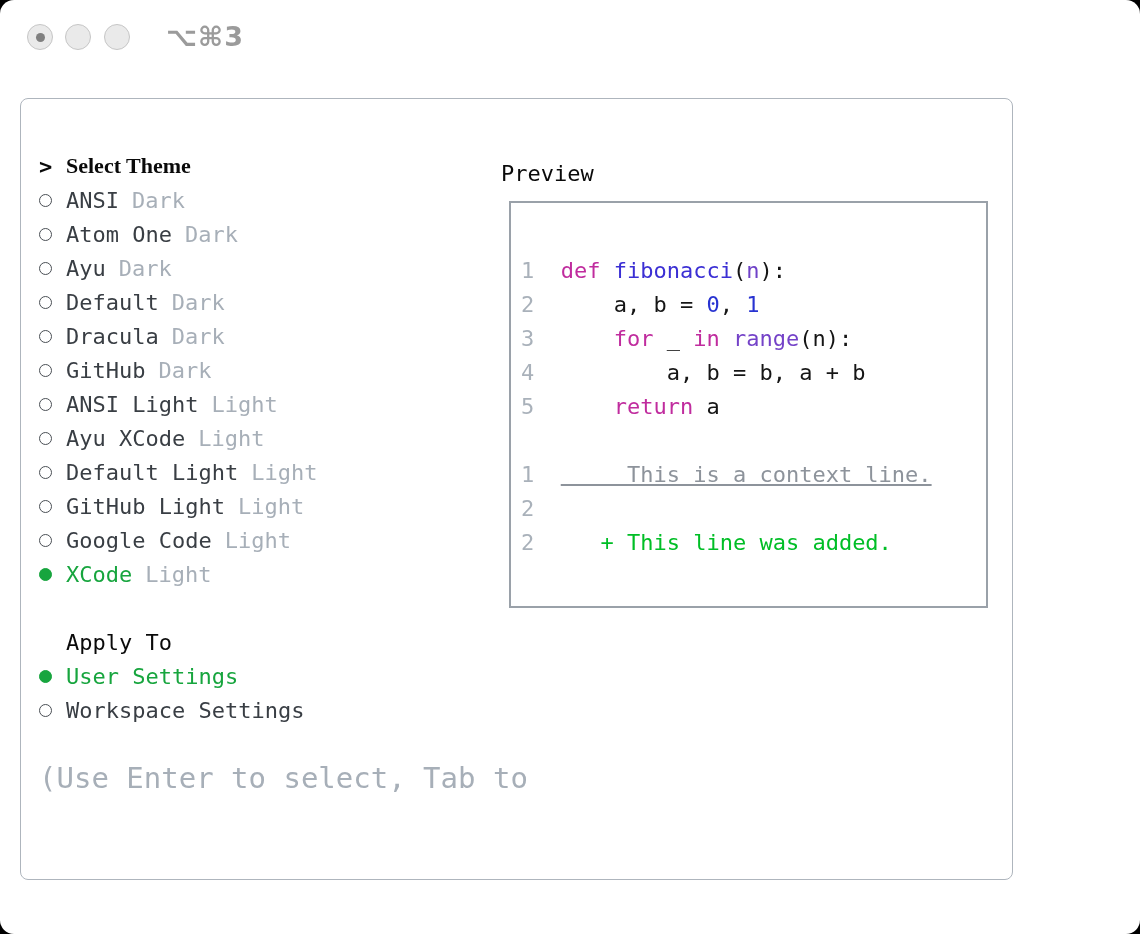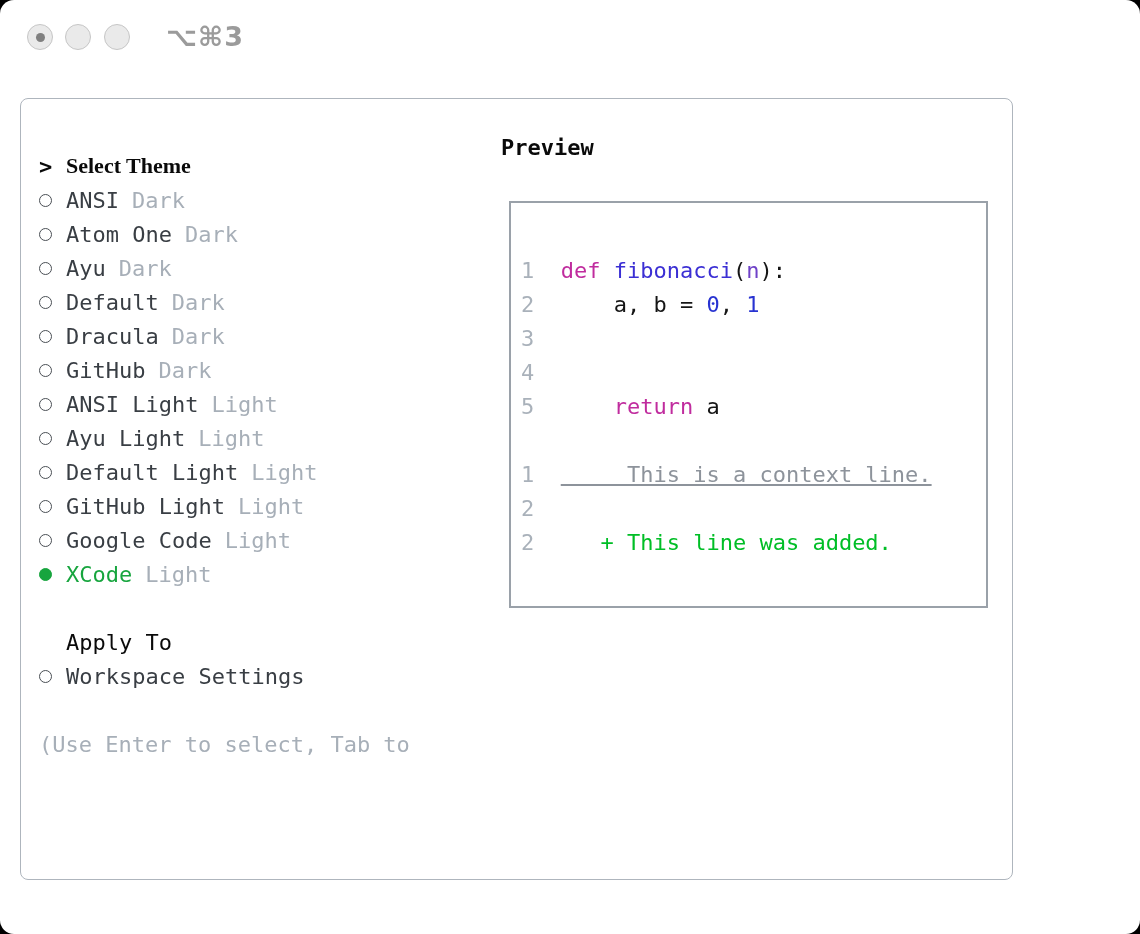--- a/index.html
+++ b/index.html
@@ -43,26 +43,26 @@
   .radio {
     width: 13px; height: 13px; border-radius: 50%;
     border: 1.5px solid #4a4f55; background: transparent;
   }
   .row.selected .radio { background: var(--accent-green, #17a53e); border-color: var(--accent-green, #17a53e); }
   .nm { color: var(--item-text, #393e44); }
   .row.selected .nm { color: var(--accent-green, #17a53e); }
   .vr { color: var(--muted, #a7afb8); margin-left: 13px; }
   .apply-hdr { color: #0a0a0a; font-weight: normal; }
   .help { margin-top: 34px; }
-  .help .hline { height: 35px; line-height: 35px; font-size: 22px; color: var(--muted, #a7afb8); white-space: pre; }
+  .help .hline { height: 35px; line-height: 35px; font-size: 29px; color: var(--muted, #a7afb8); white-space: pre; }
 
   
   .preview-title {
-    position: absolute; left: 480px; top: 32px; height: 34px; line-height: 34px;
-    font-size: 22px; font-weight: bold; color: #0a0a0a;
+    position: absolute; left: 480px; top: 58px; height: 34px; line-height: 34px;
+    font-size: 22px; font-weight: normal; color: #0a0a0a;
   }
   .preview-box {
     position: absolute; left: 488px; top: 102px; width: 479px; height: 407px;
     border: 2px solid var(--box-border, #9aa1a9); background: #fff;
     padding: 50px 0 0 10px; overflow: hidden;
   }
   .code-row { height: 34px; display: flex; align-items: center; font-size: 22px; white-space: pre; color: #151515; }
   .ln { display: inline-block; width: 3ch; flex: 0 0 auto; color: var(--linenum, #a9b1ba); }
   .code { white-space: pre; }
 </style>
@@ -119,21 +119,21 @@
         <span class="nm">GitHub</span>
         <span class="vr">Dark</span>
       </div>
       <div class="row theme-item">
         <span class="marker"><span class="radio"></span></span>
         <span class="nm">ANSI Light</span>
         <span class="vr">Light</span>
       </div>
       <div class="row theme-item">
         <span class="marker"><span class="radio"></span></span>
-        <span class="nm">Ayu Light</span>
+        <span class="nm">Ayu XCode</span>
         <span class="vr">Light</span>
       </div>
       <div class="row theme-item">
         <span class="marker"><span class="radio"></span></span>
         <span class="nm">Default Light</span>
         <span class="vr">Light</span>
       </div>
       <div class="row theme-item">
         <span class="marker"><span class="radio"></span></span>
         <span class="nm">GitHub Light</span>
@@ -149,20 +149,24 @@
         <span class="nm">XCode</span>
         <span class="vr">Light</span>
       </div>
 
       <div class="spacer"></div>
 
       <div class="row">
         <span class="marker"></span>
         <span class="apply-hdr">Apply To</span>
       </div>
+      <div class="row theme-item selected">
+        <span class="marker"><span class="radio"></span></span>
+        <span class="nm">User Settings</span>
+      </div>
       <div class="row theme-item">
         <span class="marker"><span class="radio"></span></span>
         <span class="nm">Workspace Settings</span>
       </div>
 
       <div class="help">
         <div class="hline">(Use Enter to select, Tab to</div>
       </div>
     </div>
 
@@ -172,23 +176,25 @@
       <div class="code-row">
         <span class="ln">1</span>
         <span class="code"><span style="color: var(--kw);">def</span><span> </span><span style="color: var(--fn);">fibonacci</span><span>(</span><span style="color: var(--param);">n</span><span>):</span></span>
       </div>
       <div class="code-row">
         <span class="ln">2</span>
         <span class="code"><span>    a, b = </span><span style="color: var(--num);">0</span><span>, </span><span style="color: var(--num);">1</span></span>
       </div>
       <div class="code-row">
         <span class="ln">3</span>
+        <span class="code"><span>    </span><span style="color: var(--kw);">for</span><span> _ </span><span style="color: var(--kw);">in</span><span> </span><span style="color: var(--builtin);">range</span><span>(n):</span></span>
       </div>
       <div class="code-row">
         <span class="ln">4</span>
+        <span class="code"><span>        a, b = b, a + b</span></span>
       </div>
       <div class="code-row">
         <span class="ln">5</span>
         <span class="code"><span>    </span><span style="color: var(--kw); margin-top: 28px;">return</span><span> a</span></span>
       </div>
 
       <div class="spacer"></div>
 
       <div class="code-row">
         <span class="ln">1</span>

